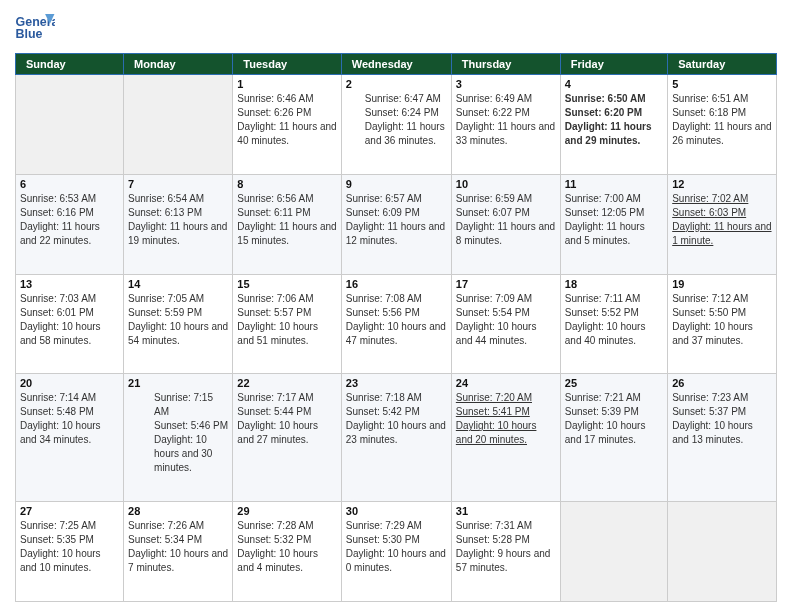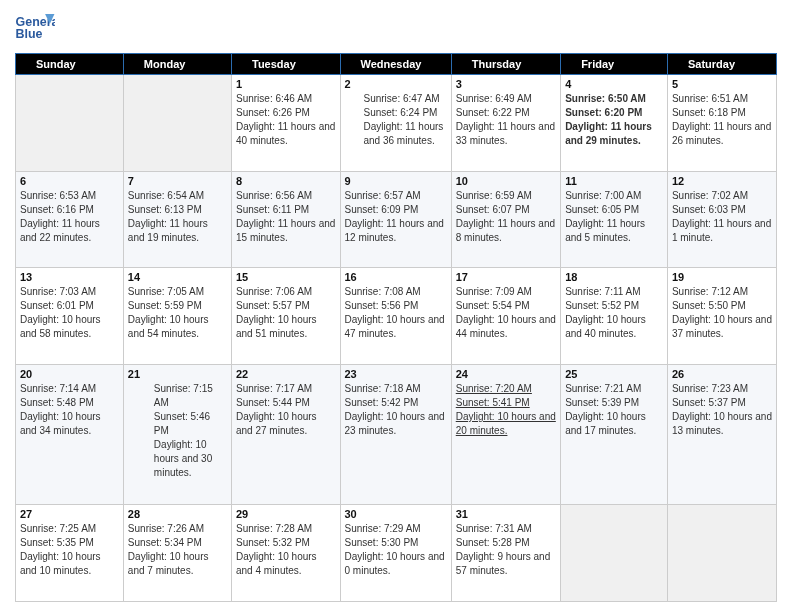--- a/index.html
+++ b/index.html
@@ -49,24 +49,24 @@
       font-size: 14px;
       color: #555;
     }
     .calendar {
       width: 100%;
       border-collapse: collapse;
       flex: 1;
       font-size: 10px;
     }
     .calendar thead tr th {
-      background: #000000;
+      background: #14532d;
       color: #fff;
       text-align: left;
-      padding: 4px 20px;
+      padding: 4px 10px;
       font-size: 11px;
       font-weight: bold;
       border: 1px solid #2b6cb0;
     }
     .calendar tbody tr td {
       border: 1px solid #ccc;
       vertical-align: top;
       padding: 3px 4px;
       width: 113px;
       height: 82px;
@@ -185,26 +185,26 @@
           </td>
           <td>
             <div class="day-num">10</div>
             <div class="day-info" style="white-space: pre-line;">Sunrise: 6:59 AM
 Sunset: 6:07 PM
 Daylight: 11 hours and 8 minutes.</div>
           </td>
           <td>
             <div class="day-num">11</div>
             <div class="day-info" style="white-space: pre-line;">Sunrise: 7:00 AM
-Sunset: 6:05 PM
+Sunset: 12:05 PM
 Daylight: 11 hours and 5 minutes.</div>
           </td>
           <td>
             <div class="day-num">12</div>
-            <div class="day-info" style="white-space: pre-line;">Sunrise: 7:02 AM
+            <div class="day-info" style="white-space: pre-line; text-decoration: underline;">Sunrise: 7:02 AM
 Sunset: 6:03 PM
 Daylight: 11 hours and 1 minute.</div>
           </td>
         </tr>
         <tr>
           <td>
             <div class="day-num">13</div>
             <div class="day-info" style="white-space: pre-line;">Sunrise: 7:03 AM
 Sunset: 6:01 PM
 Daylight: 10 hours and 58 minutes.</div>

